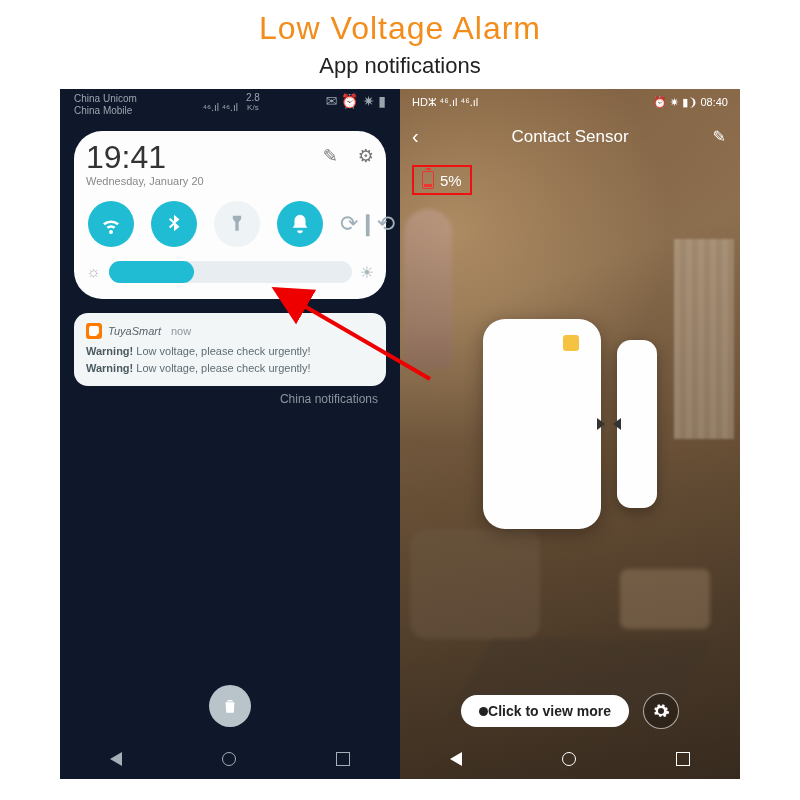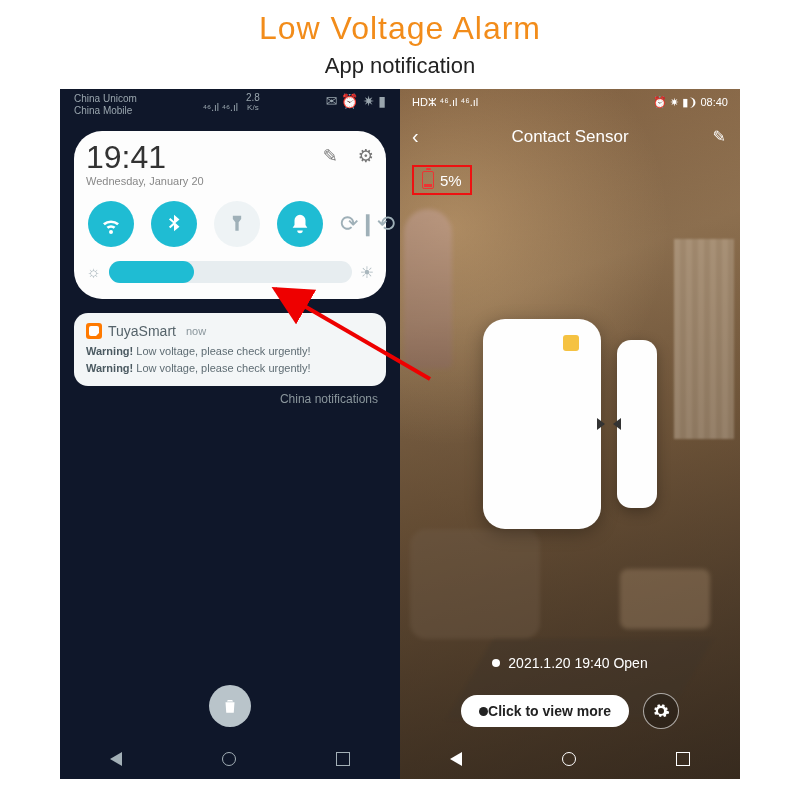--- a/index.html
+++ b/index.html
@@ -99,21 +99,21 @@
     display: flex; align-items: center; gap: 6px; margin-bottom: 4px;
   }
   .notif-app-icon {
     width: 16px; height: 16px; background: #ff7a00; border-radius: 3px;
     position: relative;
   }
   .notif-app-icon::after {
     content: ""; position: absolute; inset: 3px; background: #fff; border-radius: 2px;
     clip-path: polygon(0 0, 100% 0, 100% 70%, 70% 100%, 0 100%);
   }
-  .notif-app { font-size: 14px; color: #55636a; }
+  .notif-app { font-size: 11px; color: #55636a; font-style: italic; }
   .notif-time { font-size: 11px; color: #8a969c; margin-left: 4px;}
   .notif-line { font-size: 11px; color: #5e6c73; line-height: 1.5; white-space: nowrap; overflow: hidden;}
   .notif-line b { font-weight: 600; color: #4b5a61;}
   .manage {
     text-align: right; font-size: 12px; color: #8a969c;
     padding: 6px 22px 0 0;
   }
   .clear-btn {
     position: absolute; bottom: 52px; left: 50%; transform: translateX(-50%);
     width: 42px; height: 42px; border-radius: 50%;
@@ -246,21 +246,21 @@
     left: 260px; top: 190px;
     width: 180px; height: 110px;
     z-index: 20;
     pointer-events: none;
   }
 </style>
 </head>
 <body>
 
 <h1 class="page-title">Low Voltage Alarm</h1>
-<div class="page-subtitle">App notification</div>
+<div class="page-subtitle">App notifications</div>
 
 <div class="phones">
 
   <div class="phone phone-left">
     <div class="status-bar-l">
       <div class="status-l-carrier">
         <div>China Unicom</div>
         <div>China Mobile</div>
       </div>
       <div style="display:flex;gap:8px;align-items:flex-end">
@@ -363,24 +363,20 @@
     <div class="sensor">
       <div class="sensor-main">
         <div class="sensor-led"></div>
         <div class="sensor-arrow-r"></div>
       </div>
       <div class="sensor-mag">
         <div class="sensor-arrow-l"></div>
       </div>
     </div>
 
-    <div class="event-line">
-      <div class="event-dot"></div>
-      <span>2021.1.20 19:40 Open</span>
-    </div>
 
     <div class="bottom-row">
       <div class="view-more">
         <div class="vm-dot"></div>
         <span>Click to view more</span>
       </div>
       <div class="gear">
         <svg width="18" height="18" viewBox="0 0 24 24">
             <path fill="#fff" d="M12 8a4 4 0 100 8 4 4 0 000-8zm9 4l2 1-1 3-2-.5a8 8 0 01-1.5 1.5l.5 2-3 1-1-2h-2l-1 2-3-1 .5-2A8 8 0 016 16.5L4 17l-1-3 2-1v-2L3 10l1-3 2 .5A8 8 0 017.5 6L7 4l3-1 1 2h2l1-2 3 1-.5 2A8 8 0 0118 7.5l2-.5 1 3-2 1z"></path>
           </svg>

